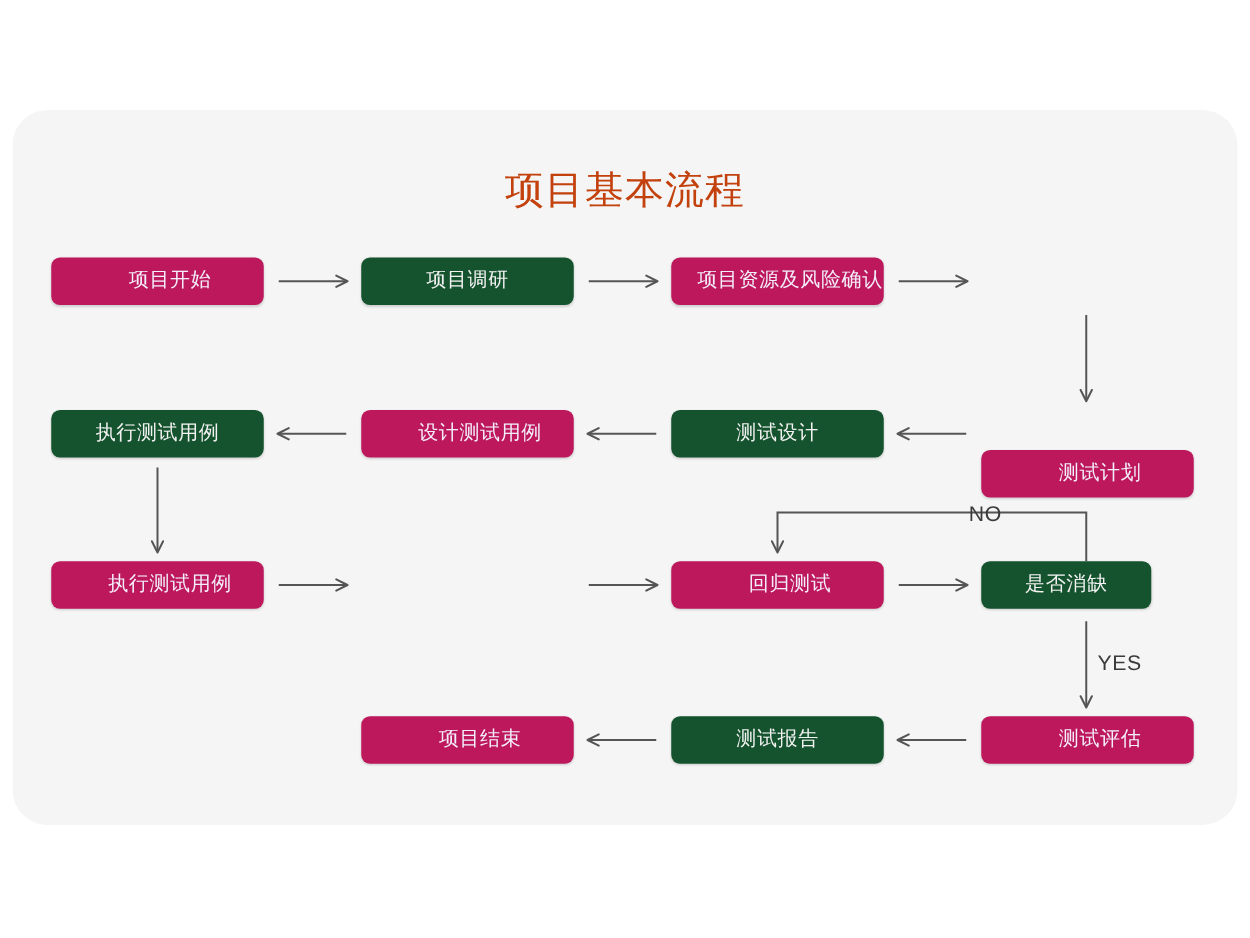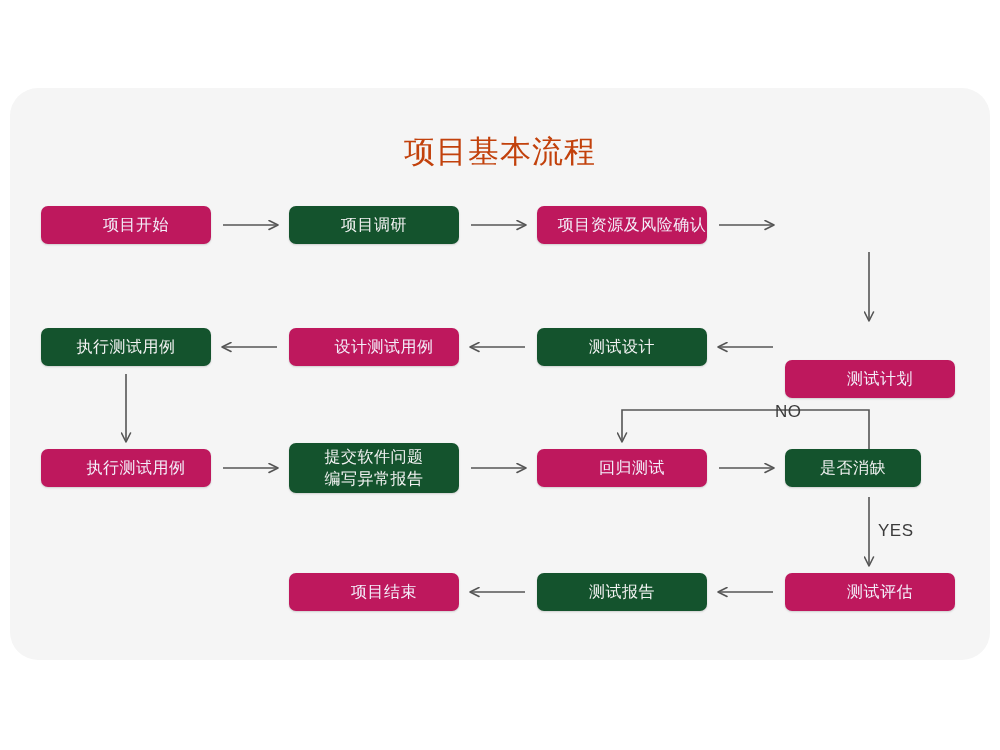--- a/index.html
+++ b/index.html
@@ -121,22 +121,20 @@
   <div class="node purple" style="left:41px;top:206px;width:170px;height:38px;">项目开始</div>
   <div class="node gray" style="left:289px;top:206px;width:170px;height:38px;">项目调研</div>
   <div class="node purple" style="left:537px;top:206px;width:170px;height:38px;">项目资源及风险确认</div>
 
   <div class="node purple" style="left:785px;top:328px;width:170px;height:38px;margin-top:32px;">测试计划</div>
   <div class="node gray" style="left:537px;top:328px;width:170px;height:38px;">测试设计</div>
   <div class="node purple" style="left:289px;top:328px;width:170px;height:38px;">设计测试用例</div>
   <div class="node gray" style="left:41px;top:328px;width:170px;height:38px;">执行测试用例</div>
 
   <div class="node purple" style="left:41px;top:449px;width:170px;height:38px;">执行测试用例</div>
-  <div class="node gray" style="left:289px;top:443px;width:170px;height:50px;">提交软件问题
-编写异常报告</div>
   <div class="node purple" style="left:537px;top:449px;width:170px;height:38px;text-align:right;">回归测试</div>
   <div class="node gray" style="left:785px;top:449px;width:136px;height:38px;">是否消缺</div>
 
   <div class="node purple" style="left:785px;top:573px;width:170px;height:38px;">测试评估</div>
   <div class="node gray" style="left:537px;top:573px;width:170px;height:38px;">测试报告</div>
   <div class="node purple" style="left:289px;top:573px;width:170px;height:38px;">项目结束</div>
 
   <div class="edge-label" style="left:731px;top:402px;margin-left:44px;">NO</div>
   <div class="edge-label" style="left:878px;top:521px;">YES</div>
 

